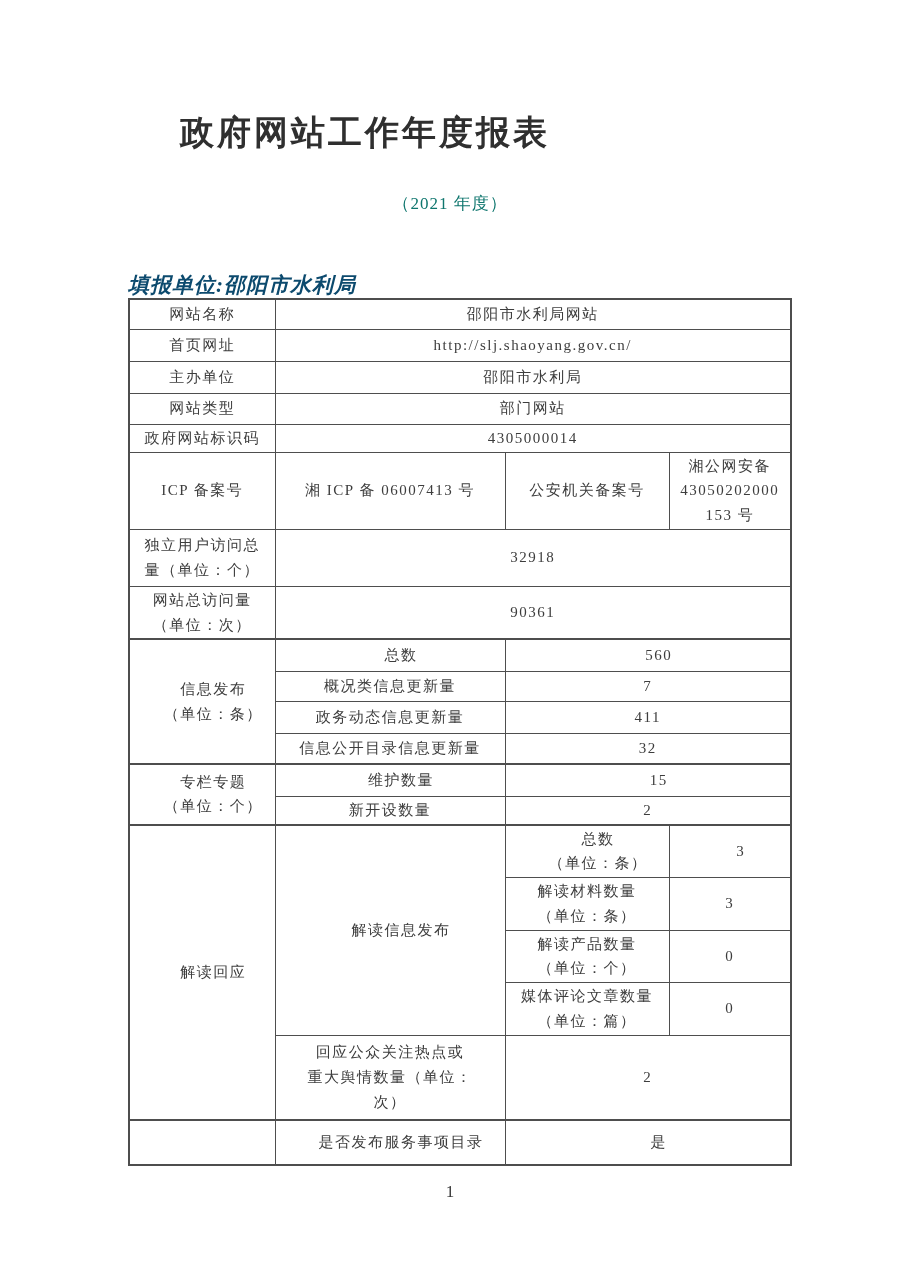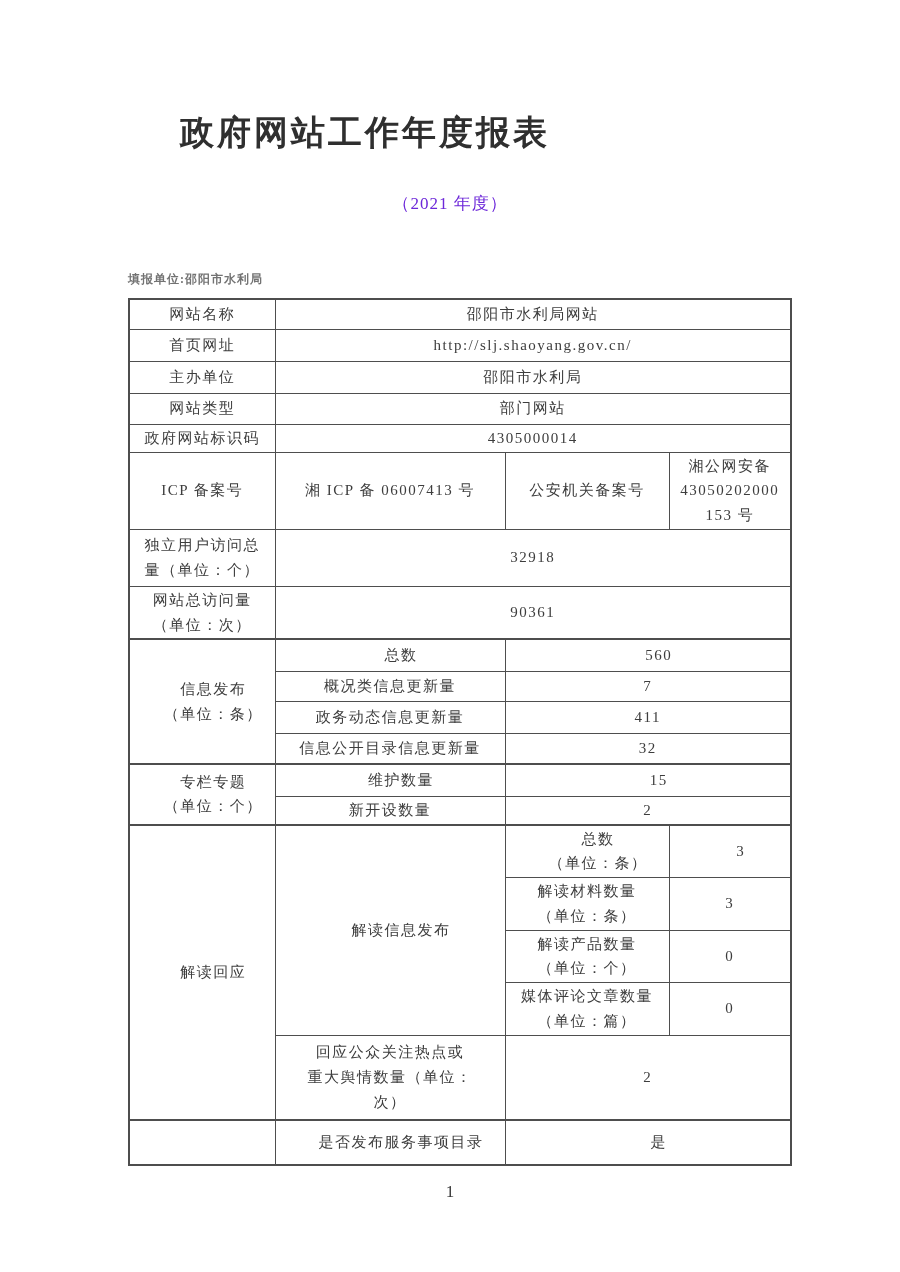--- a/index.html
+++ b/index.html
@@ -24,30 +24,31 @@
     color: #2f2f2f;
   }
   .doc-subtitle {
     position: absolute;
     top: 192px;
     left: 0;
     width: 900px;
     text-align: center;
     font-size: 17px;
     letter-spacing: 1px;
-    color: #6d28d9;
+    color: #0f766e;
   }
   .reporting-unit {
     position: absolute;
     top: 271px;
     left: 128px;
-    font-size: 12px;
+    font-size: 21px;
     font-weight: bold;
     letter-spacing: 1px;
-    color: #737373;
+    color: #0c4a6e;
+    font-style: italic;
   }
   table.report {
     position: absolute;
     top: 298px;
     left: 128px;
     width: 662px;
     border-collapse: collapse;
     table-layout: fixed;
     border: 2px solid #4e4e4e;
     font-size: 15px;

